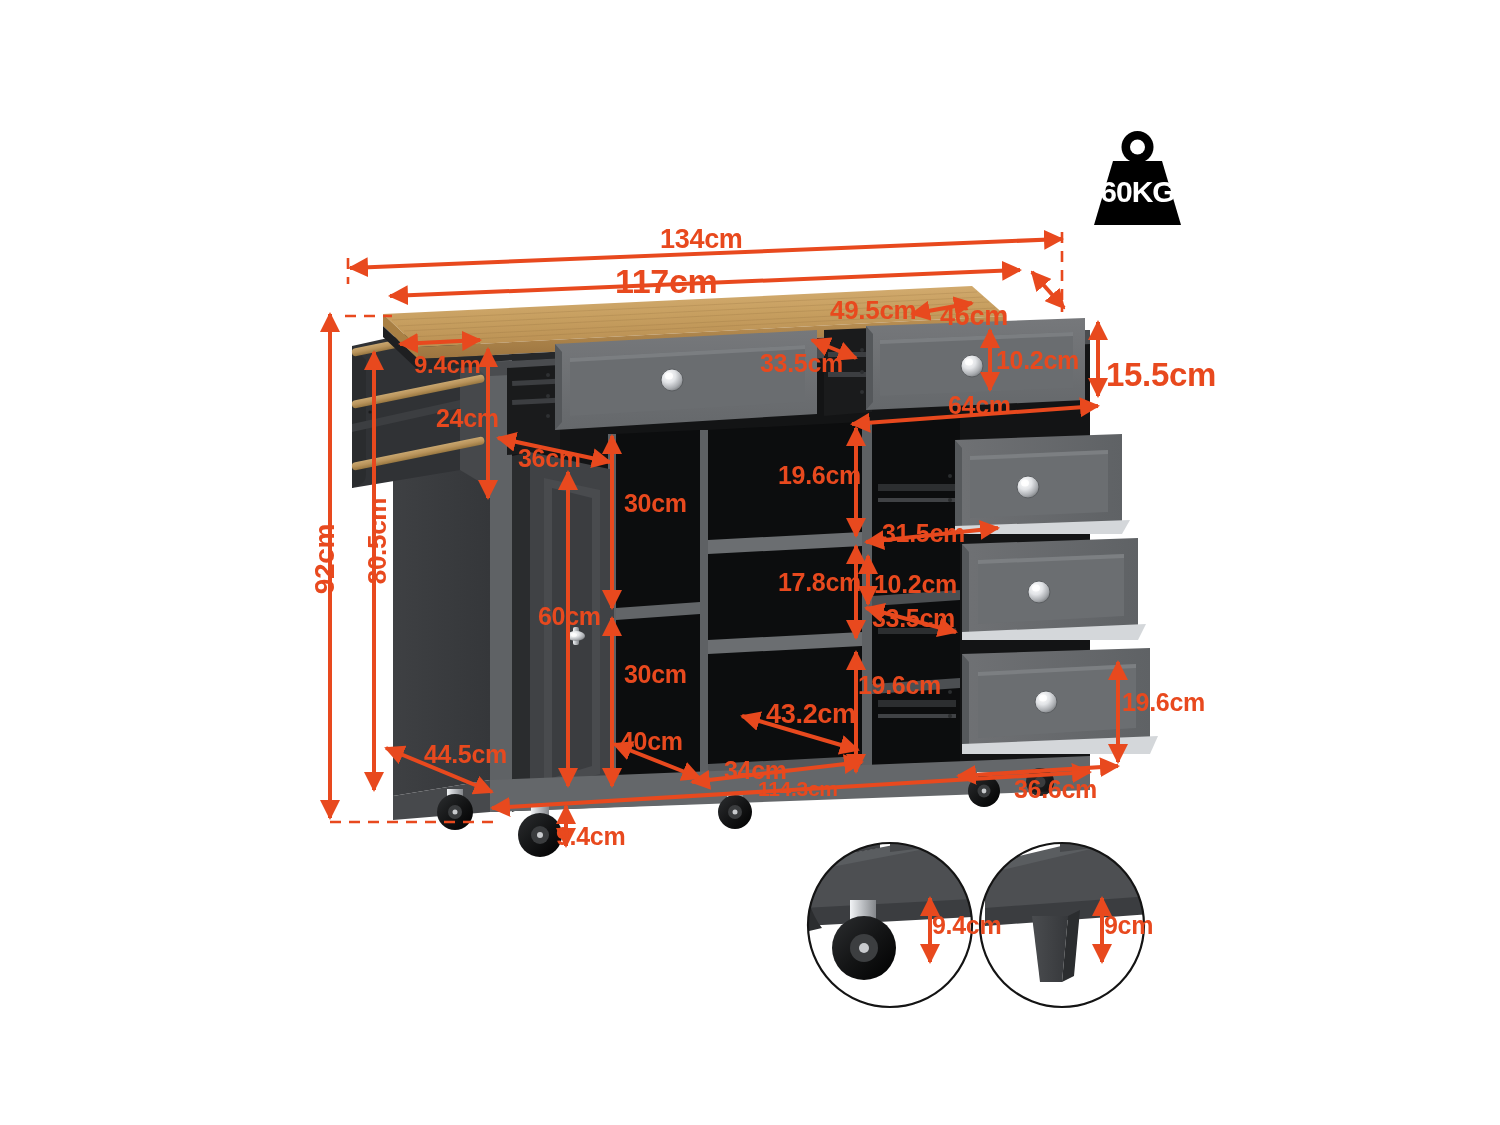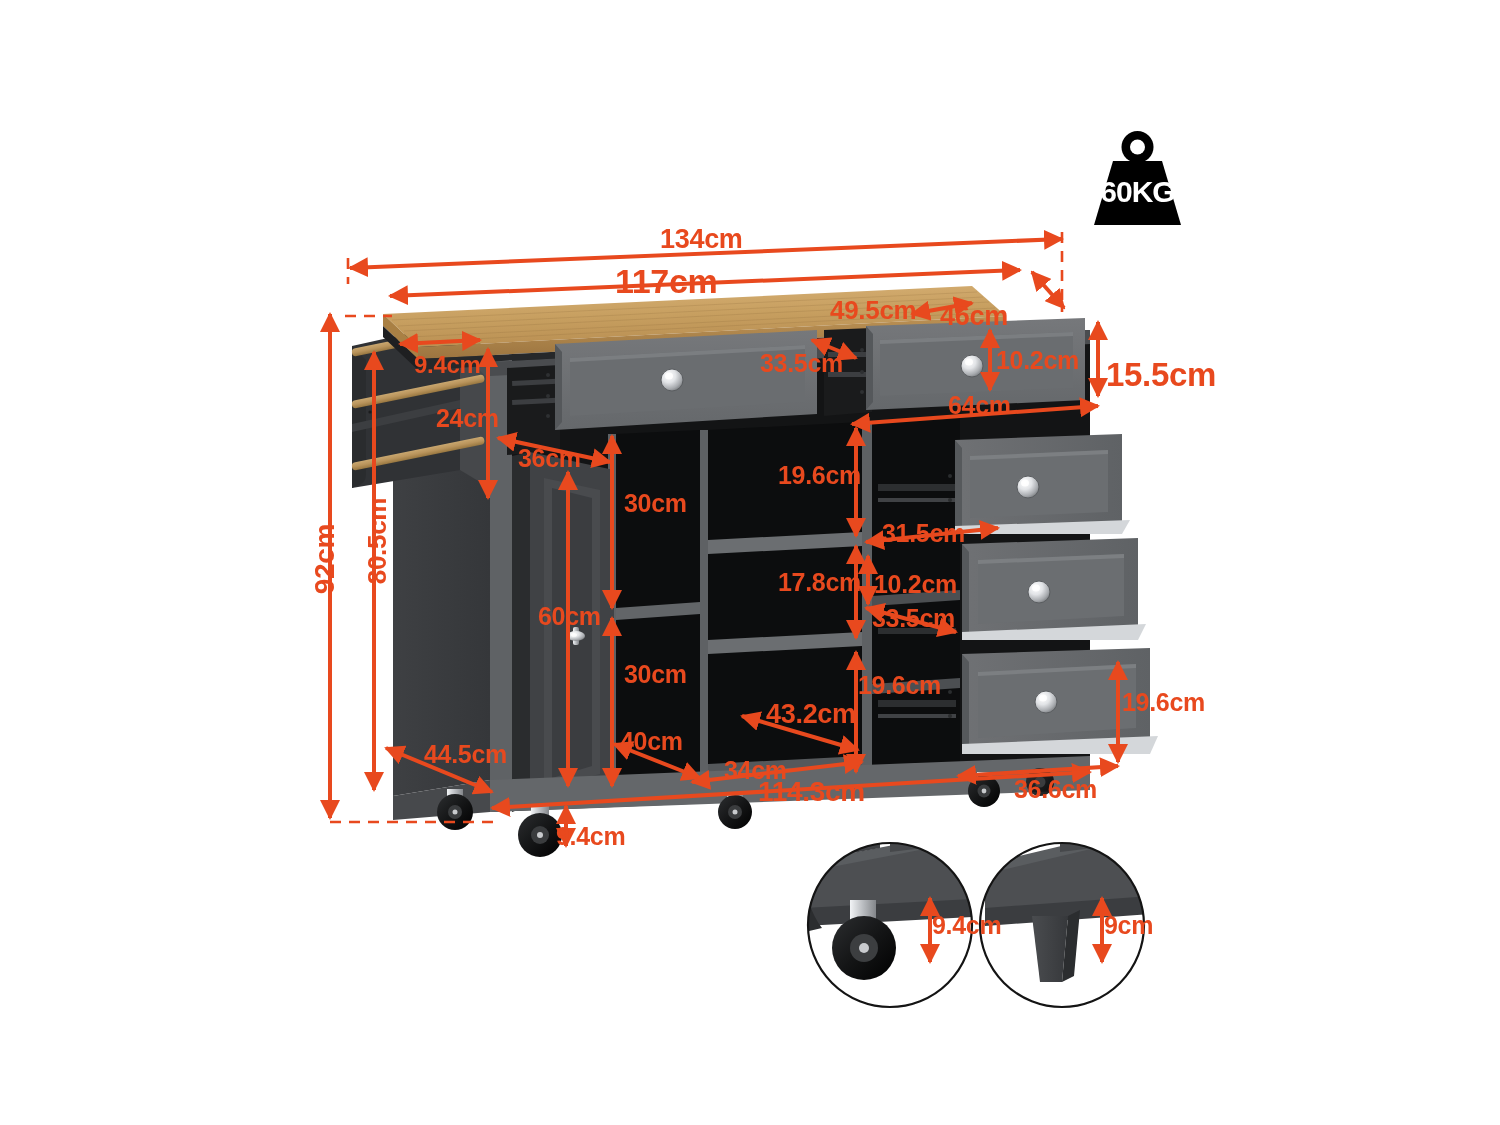--- a/index.html
+++ b/index.html
@@ -405,21 +405,21 @@
   <div class="dim" style="left:724px;top:736px;font-size:25px;margin-top:22px;">34cm</div>
 
   <div class="dim" style="left:882px;top:521px;font-size:25px;">31.5cm</div>
 
   <div class="dim" style="left:874px;top:572px;font-size:25px;">10.2cm</div>
 
   <div class="dim" style="left:872px;top:606px;font-size:25px;">33.5cm</div>
 
   <div class="dim" style="left:1122px;top:690px;font-size:25px;">19.6cm</div>
 
-  <div class="dim" style="left:758px;top:778px;font-size:28px;">114.3cm</div>
+  <div class="dim" style="left:758px;top:778px;font-size:21px;">114.3cm</div>
 
   <div class="dim" style="left:1014px;top:777px;font-size:25px;">36.6cm</div>
 
   <div class="dim" style="left:556px;top:824px;font-size:25px;">9.4cm</div>
 
   <div class="dim" style="left:932px;top:913px;font-size:25px;">9.4cm</div>
 
   <div class="dim" style="left:1104px;top:913px;font-size:25px;">9cm</div>
 
   <div id="weight">

